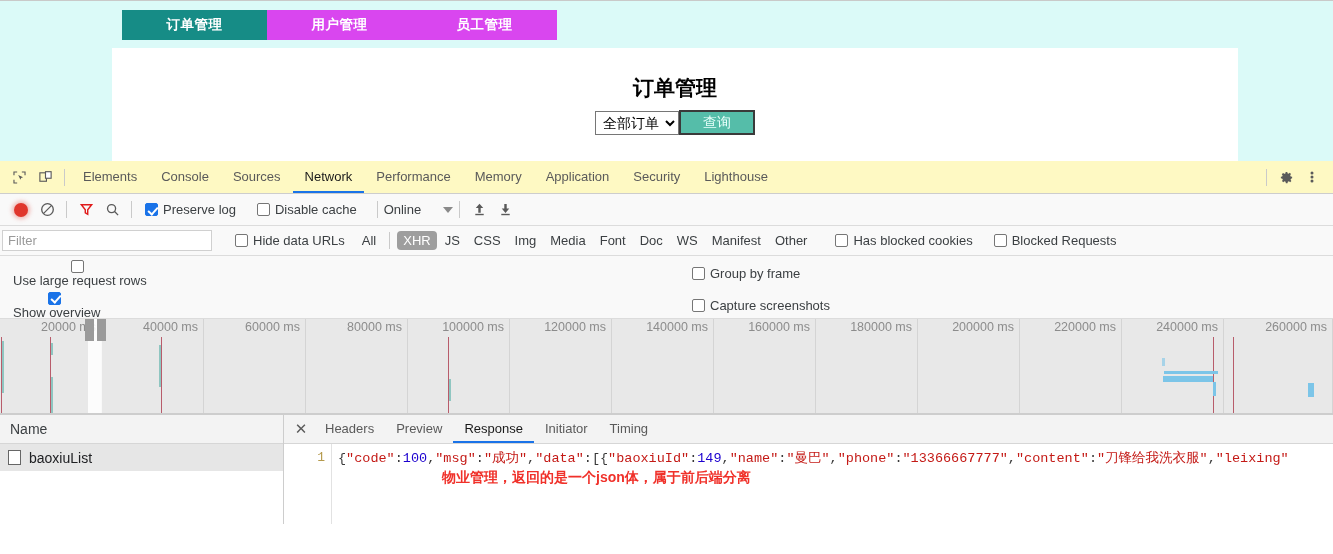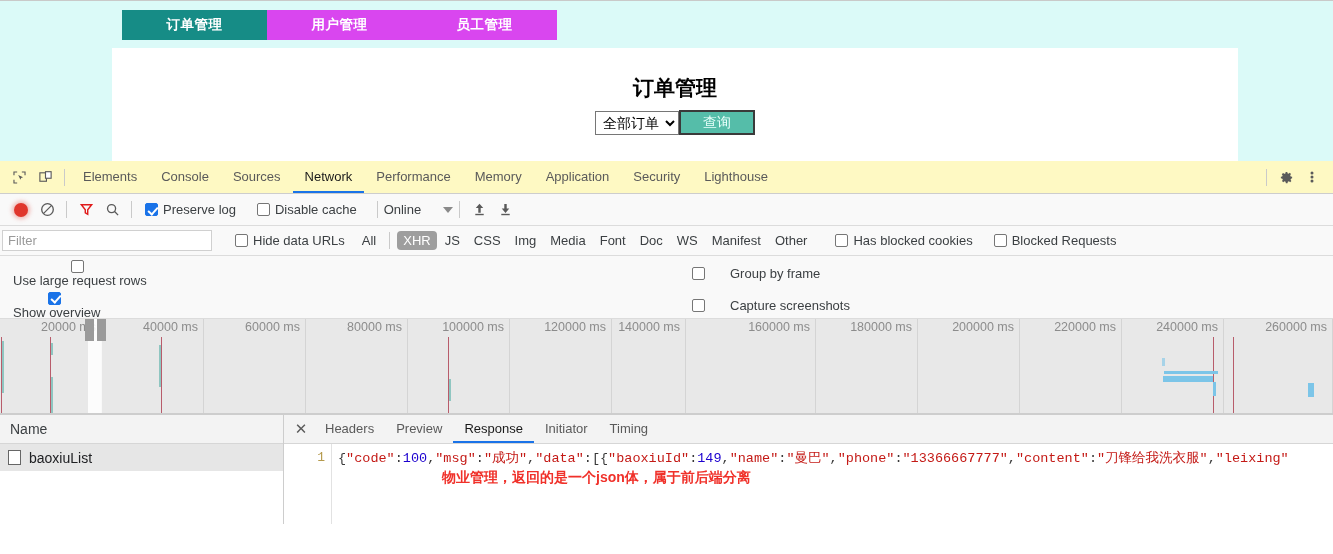--- a/index.html
+++ b/index.html
@@ -124,21 +124,21 @@
   }
   .type-chip.selected { background: #9e9e9e; color: #ffffff; }
 
   
   #dt-options {
     background: #f9f9f9; border-bottom: 1px solid #dcdcdc;
     padding: 6px 0 4px 0; position: relative; height: 63px;
   }
   .opt-row { display: flex; align-items: center; height: 23px; position: relative; }
   .opt-left { position: absolute; left: 8px; display: flex; align-items: center; cursor: pointer; flex-direction: column; }
-  .opt-right { position: absolute; left: 692px; display: flex; align-items: center; cursor: pointer; gap: 20px; }
+  .opt-right { position: absolute; left: 692px; display: flex; align-items: center; cursor: pointer; }
 
   
   #dt-overview {
     position: relative; height: 95px; background: #e8e8e8;
     border-bottom: 1px solid #cdcdcd; overflow: hidden;
   }
   .ov-tick {
     position: absolute; top: 0; height: 95px;
     border-right: 1px solid #d4d4d4;
   }
@@ -395,21 +395,21 @@
       </div>
     <div class="ov-tick" style="left:306px;width:102px;">
         <span>80000 ms</span>
       </div>
     <div class="ov-tick" style="left:408px;width:102px;">
         <span>100000 ms</span>
       </div>
     <div class="ov-tick" style="left:510px;width:102px;">
         <span>120000 ms</span>
       </div>
-    <div class="ov-tick" style="left:584px;width:102px;">
+    <div class="ov-tick" style="left:612px;width:102px;">
         <span>140000 ms</span>
       </div>
     <div class="ov-tick" style="left:714px;width:102px;">
         <span>160000 ms</span>
       </div>
     <div class="ov-tick" style="left:816px;width:102px;">
         <span>180000 ms</span>
       </div>
     <div class="ov-tick" style="left:918px;width:102px;">
         <span>200000 ms</span>

